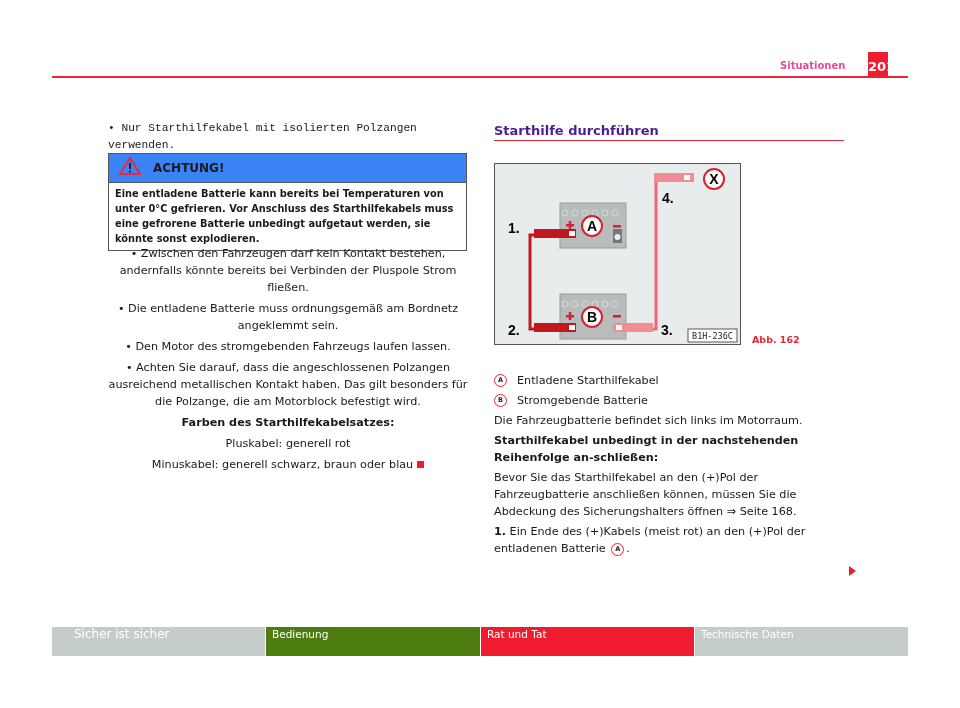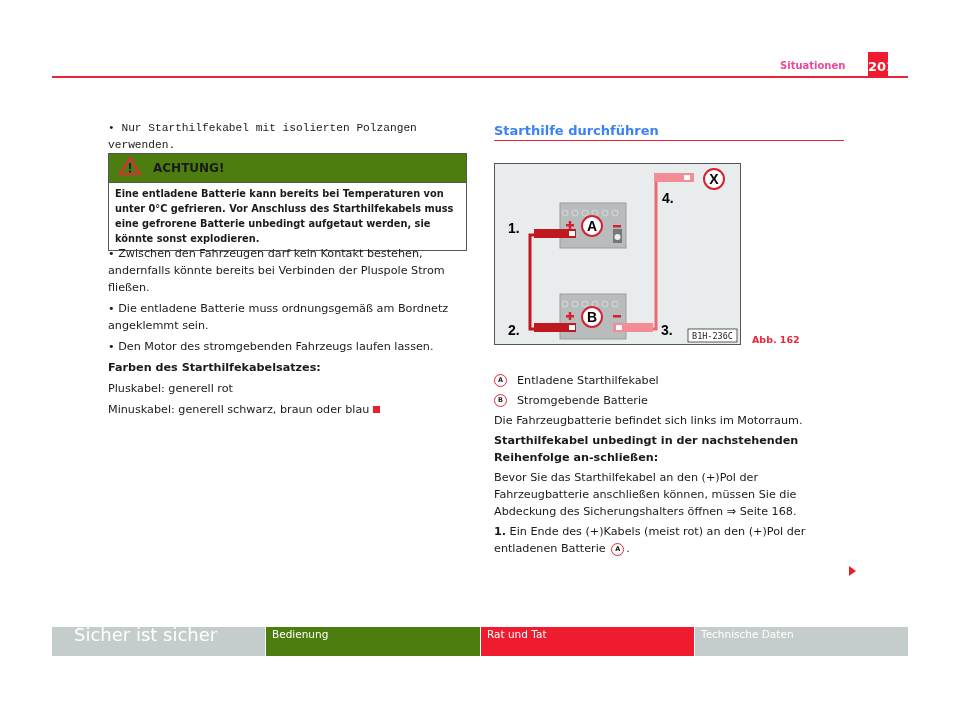--- a/index.html
+++ b/index.html
@@ -5,42 +5,42 @@
   html, body { margin:0; padding:0; background:#ffffff; }
   body { width:960px; height:708px; position:relative; overflow:hidden;
          font-family:"DejaVu Sans", "Liberation Sans", sans-serif; color:#1a1a1a; }
   .hdr-line { position:absolute; left:52px; top:76px; width:856px; height:2px; background:#e8283a; }
   .hdr-title { position:absolute; left:780px; top:60px; font-size:10px; font-weight:bold; color:#ec4899; }
   .hdr-page { position:absolute; left:868px; top:52px; width:20px; height:26px; background:#ee1c2e;
               color:#fff; font-weight:bold; font-size:13px; text-align:center; line-height:30px; }
   .col-left { position:absolute; left:108px; top:120px; width:360px; font-size:11.2px; line-height:17px; }
   .col-left p { margin:0 0 4px 0;font-family:Liberation Mono, monospace; }
   .warn { position:absolute; left:108px; top:153px; width:357px; border:1px solid #555; background:#fff; }
-  .warn-head { height:28px; background:#4d7c0f; border-bottom:1px solid #555; display:flex; align-items:center; padding-left:10px; }
+  .warn-head { height:28px; background:#3b82f6; border-bottom:1px solid #555; display:flex; align-items:center; padding-left:10px; }
   .warn-head svg { width:22px; height:18px; margin-right:12px; }
   .warn-title { font-weight:bold; font-size:12px; }
   .warn-body { padding:3px 6px 4px 6px; font-size:9.8px; font-weight:bold; line-height:15px; }
-  .left-text { position:absolute; left:108px; top:245px; width:360px; font-size:11.2px; line-height:17px; }
+  .left-text { position:absolute; left:108px; top:245px; width:360px; font-size:11.2px; line-height:17px;text-align:center; }
   .left-text p { margin:0 0 4px 0; }
   .bold { font-weight:bold; }
   .red-square { display:inline-block; width:7px; height:7px; background:#ee1c2e; margin-left:4px; }
-  .sec-title { position:absolute; left:494px; top:123px; font-size:13px; font-weight:bold; color:#3b82f6; }
+  .sec-title { position:absolute; left:494px; top:123px; font-size:13px; font-weight:bold; color:#4c1d95; }
   .sec-line { position:absolute; left:494px; top:140px; width:350px; height:1px; background:#e8283a; }
   .figure { position:absolute; left:494px; top:163px; width:247px; height:182px; }
   .fig-label { position:absolute; left:752px; top:334px; font-size:9.5px; color:#e8283a;font-weight:bold; }
   .right-text { position:absolute; left:494px; top:372px; width:360px; font-size:11.2px; line-height:17px; }
   .right-text p { margin:0 0 3px 0; }
   .legend-row { display:flex; align-items:center; }
   .circ { display:inline-flex; width:11px; height:11px; border:1px solid #e8283a; border-radius:50%;
           font-size:6.5px; font-weight:bold; align-items:center; justify-content:center; margin-right:10px; color:#222; }
   .circ.inline { margin:0 2px; vertical-align:middle; }
   .next-arrow { position:absolute; left:849px; top:566px; width:0; height:0; border-top:5px solid transparent;
                 border-bottom:5px solid transparent; border-left:7px solid #ee1c2e; }
   .footer { position:absolute; top:627px; height:29px; font-size:10.5px; color:#fff; padding-left:6px; box-sizing:border-box; line-height:15px; }
-  .f1 { left:52px; width:213px; background:#c5cdcc; font-size:18px; padding-left:22px; }
+  .f1 { left:52px; width:213px; background:#c5cdcc; font-size:12px; padding-left:22px; }
   .f2 { left:266px; width:214px; background:#4d7c0f; }
   .f3 { left:481px; width:213px; background:#ee1c2e; }
   .f4 { left:695px; width:213px; background:#c5cdcc; }
 </style>
 </head>
 <body>
 
 <div class="hdr-line"></div>
 <div class="hdr-title">Situationen</div>
 <div class="hdr-page">201</div>
@@ -60,20 +60,21 @@
     </span>
     <span class="warn-title">ACHTUNG!</span>
   </div>
   <div class="warn-body">Eine entladene Batterie kann bereits bei Temperaturen von unter 0°C gefrieren. Vor Anschluss des Starthilfekabels muss eine gefrorene Batterie unbedingt aufgetaut werden, sie könnte sonst explodieren.</div>
 </div>
 
 <div class="left-text">
   <p>• Zwischen den Fahrzeugen darf kein Kontakt bestehen, andernfalls könnte bereits bei Verbinden der Pluspole Strom fließen.</p>
   <p>• Die entladene Batterie muss ordnungsgemäß am Bordnetz angeklemmt sein.</p>
   <p>• Den Motor des stromgebenden Fahrzeugs laufen lassen.</p>
+  <p>• Achten Sie darauf, dass die angeschlossenen Polzangen ausreichend metallischen Kontakt haben. Das gilt besonders für die Polzange, die am Motorblock befestigt wird.</p>
   <p class="bold">Farben des Starthilfekabelsatzes:</p>
   <p>Pluskabel: generell rot</p>
   <p><span>Minuskabel: generell schwarz, braun oder blau</span><span class="red-square"></span></p>
 </div>
 
 <div class="sec-title">Starthilfe durchführen</div>
 <div class="sec-line"></div>
 
 <div class="figure">
   <svg width="247" height="182" viewBox="0 0 247 182">

